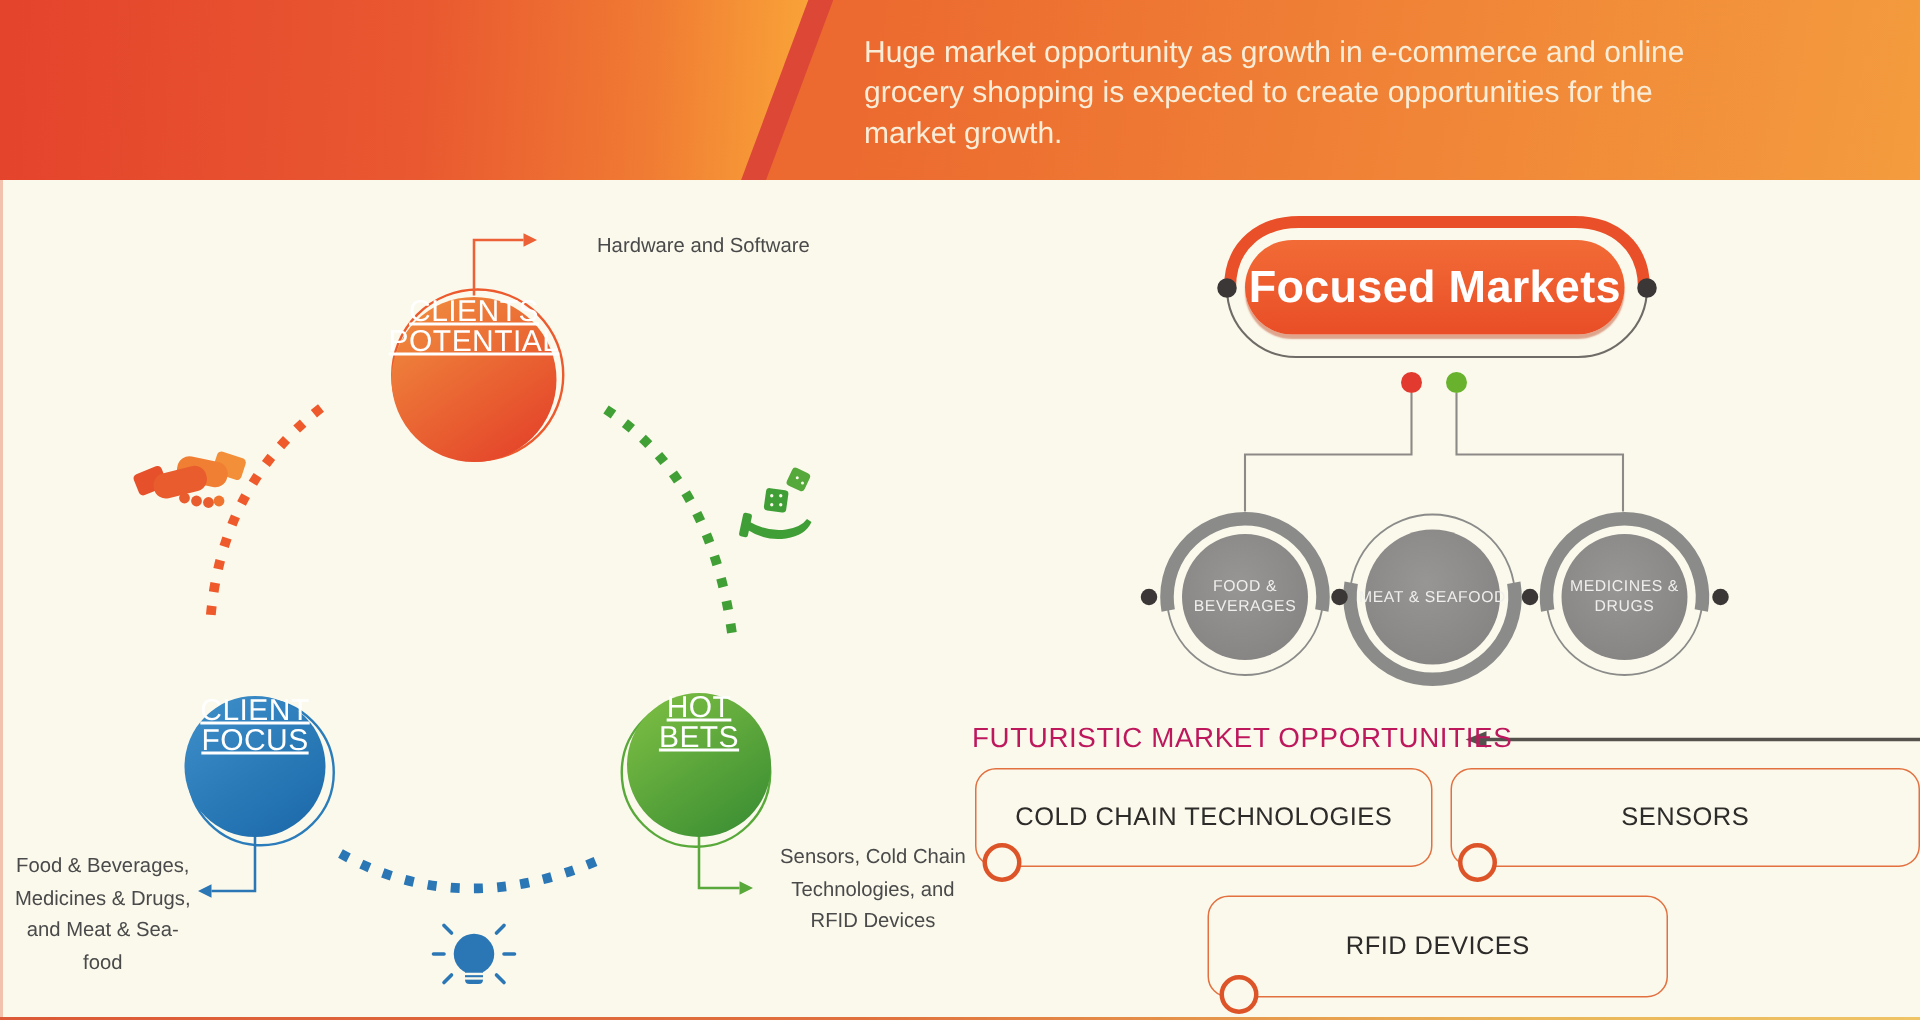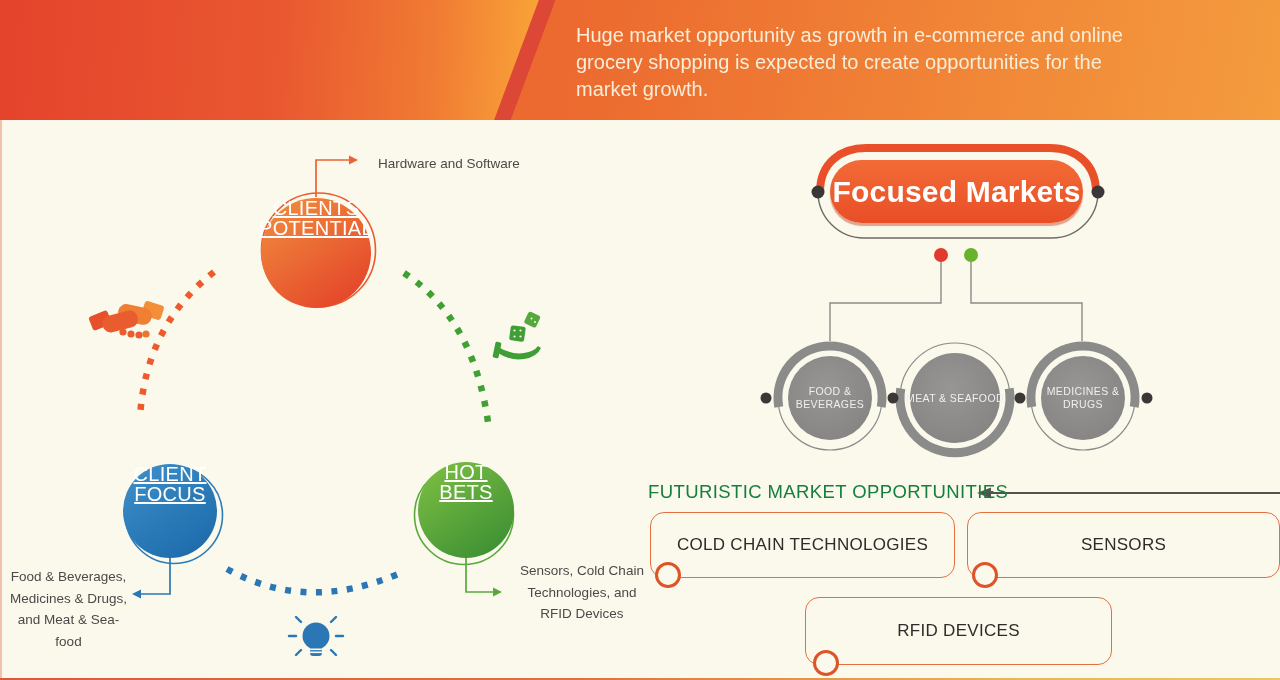--- a/index.html
+++ b/index.html
@@ -35,40 +35,40 @@
   .node span{display:block;}
   #node-cp{left:261px;top:78px;width:110px;height:110px;
         background:linear-gradient(145deg,#f1913f 0%,#e5492b 85%);}
   #node-cf{left:123px;top:344px;width:94px;height:94px;
         background:linear-gradient(145deg,#3e90ca 0%,#1f6dad 85%);}
   #node-hb{left:418px;top:342px;width:96px;height:96px;
         background:linear-gradient(145deg,#80c144 0%,#3f9134 88%);}
 
   .callout{position:absolute;z-index:2;color:#4a4a4a;font-size:13.5px;line-height:21.5px;}
   .callout span{display:block;}
-  #callout-hw{left:378px;top:33px;white-space:nowrap;}
+  #callout-hw{left:398px;top:33px;white-space:nowrap;}
   #callout-cf{left:5px;top:446px;width:127px;text-align:center;}
   #callout-hb{left:512px;top:440px;width:140px;text-align:center;}
 
   
   .fm-btn{position:absolute;z-index:2;left:830px;top:40px;width:253px;height:63px;
         border-radius:32px;background:linear-gradient(180deg,#f26b36,#e94e27);
         box-shadow:0 3px 1px rgba(186,60,25,.45);
         display:flex;align-items:center;justify-content:center;
         color:#ffffff;font-size:30px;font-weight:700;letter-spacing:.2px;}
 
   .gray-label{position:absolute;z-index:2;color:#f0efed;font-size:10.5px;line-height:12.5px;
         letter-spacing:.4px;text-align:center;}
   .gray-label span{display:block;}
   #glabel-a{left:786px;top:265px;width:88px;}
   #glabel-b{left:901px;top:272px;width:108px;}
   #glabel-c{left:1039px;top:265px;width:88px;}
 
   
-  .fut-title{position:absolute;z-index:2;left:648px;top:361px;color:#15803d;
+  .fut-title{position:absolute;z-index:2;left:648px;top:361px;color:#be185d;
         font-size:18.5px;letter-spacing:.4px;white-space:nowrap;}
   .opp-box{position:absolute;z-index:2;border:1.6px solid #e3703f;border-radius:14px;
         display:flex;align-items:center;justify-content:center;
         color:#2e2c2a;font-size:17px;letter-spacing:.3px;font-weight:500;background:transparent;}
   #box-cct{left:650px;top:392px;width:303px;height:64px;}
   #box-sen{left:967px;top:392px;width:311px;height:64px;}
   #box-rfid{left:805px;top:477px;width:305px;height:66px;}
   .opp-dot{position:absolute;z-index:3;width:26px;height:26px;box-sizing:border-box;
         border:3px solid #dd5428;border-radius:50%;background:#fbf9ec;}
   #dot-cct{left:655px;top:442px;}

